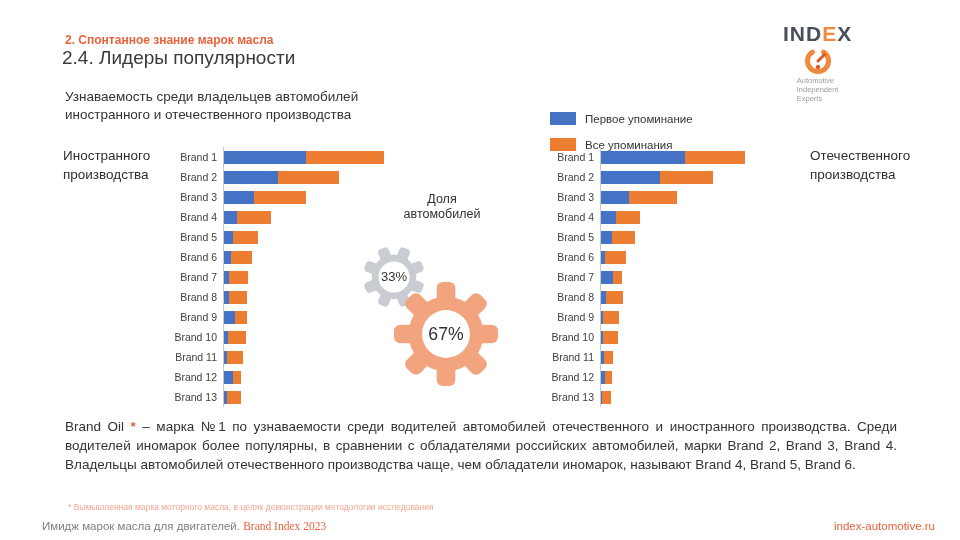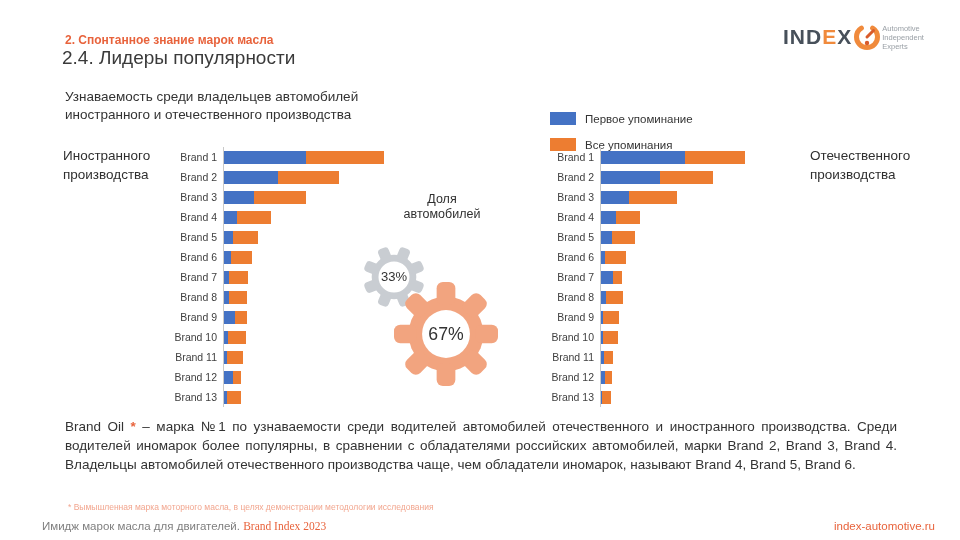--- a/index.html
+++ b/index.html
@@ -6,21 +6,21 @@
   body{
     width:960px;height:540px;position:relative;overflow:hidden;background:#ffffff;
     font-family:"Liberation Sans", sans-serif;color:var(--dark,#3C3C3C);
   }
   .abs{position:absolute;}
   
   .eyebrow{left:65px;top:33px;font-size:12px;font-weight:bold;color:var(--accent,#E8633C);}
   .title{left:62px;top:47px;font-size:19px;color:#3A3A3A;}
   .subtitle{left:65px;top:88px;width:340px;font-size:13.5px;line-height:18px;color:#333;}
   
-  .logo{left:783px;top:22px;display:flex;align-items:center;}
+  .logo{left:783px;top:22px;display:flex;align-items:center;flex-direction:column;}
   .logo-word{font-size:21px;font-weight:bold;letter-spacing:1px;color:#47505A;}
   .logo-word .e{color:#F08A3C;}
   .logo-tagline{font-size:7.5px;line-height:9px;color:#9AA0A6;}
   
   .legend{left:550px;top:92px;margin-top:20px;}
   .legend-row{display:flex;align-items:center;gap:9px;margin-bottom:13px;}
   .swatch{width:26px;height:13px;}
   .swatch.blue{background:var(--blue,#4472C4);}
   .swatch.orange{background:var(--orange,#ED7D31);}
   .legend-label{font-size:11.5px;color:#333;}

